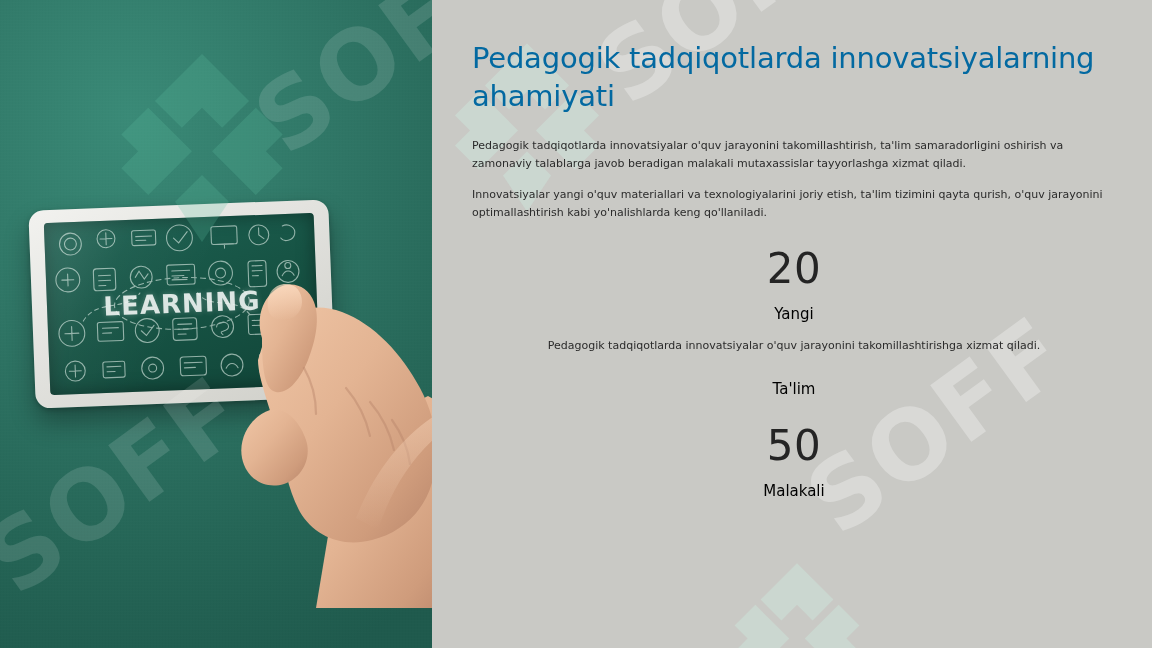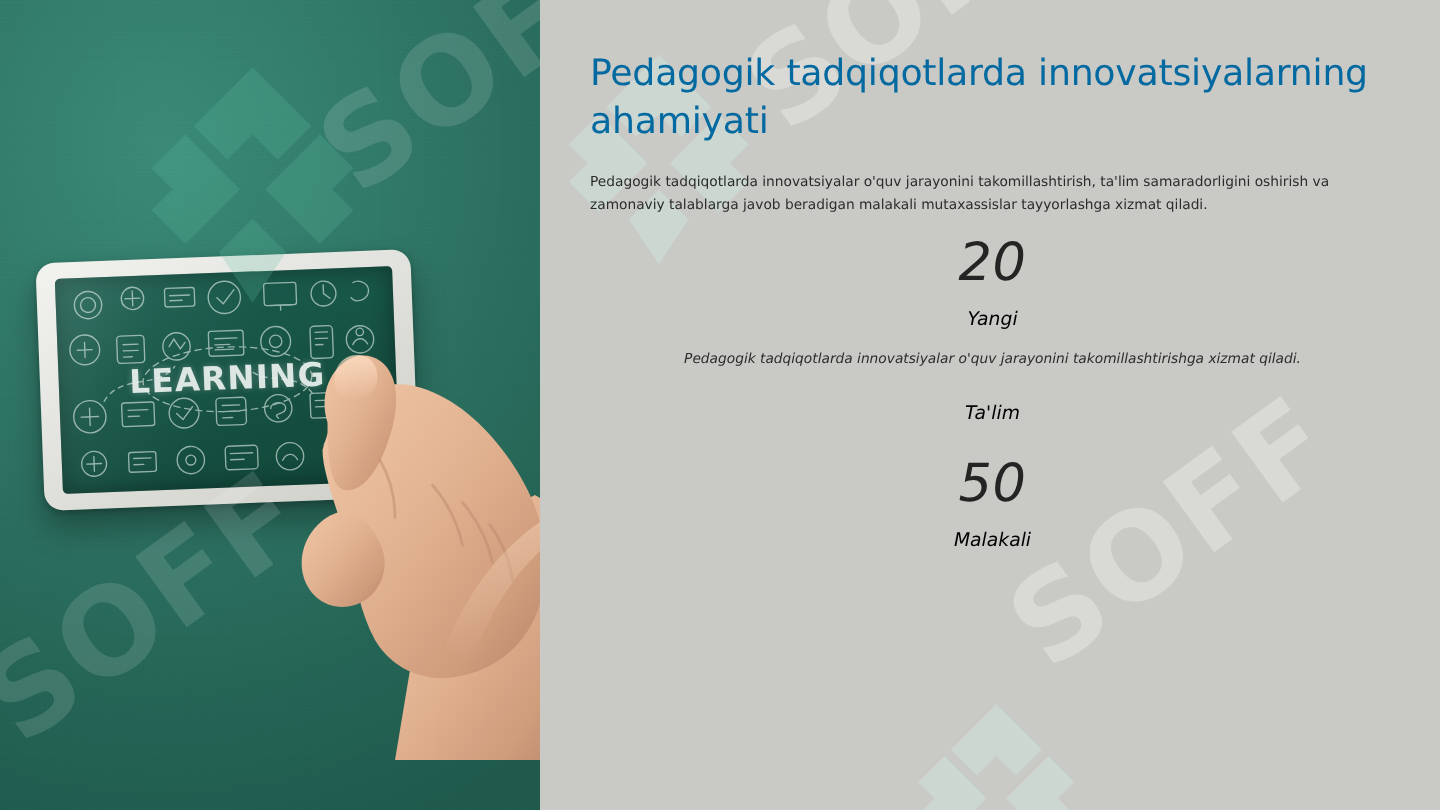--- a/index.html
+++ b/index.html
@@ -60,21 +60,21 @@
 
   .slide-title{
     font-size:29px;line-height:1.30;color:#0369a1;font-weight:400;
     margin:0 0 22px 0;letter-spacing:-.2px;max-width:640px;
   }
   .intro-para{
     font-size:11px;line-height:1.62;color:#2b2b2b;margin:0 0 13px 0;max-width:645px;
   }
   .intro-para:last-of-type{margin-bottom:0;}
 
-  .stats{margin-top:14px;font-style:italic;}
+  .stats{margin-top:24px;}
   .stat-block{text-align:center;margin-bottom:22px;}
   .stat-block:last-child{margin-bottom:0;}
   .stat-number{font-size:42px;line-height:1.08;color:#242424;font-weight:400;letter-spacing:.5px;}
   .stat-label{font-size:15px;line-height:1.6;color:#000000;margin-top:11px;}
   .stat-desc{font-size:11px;line-height:1.6;color:#2b2b2b;margin-top:11px;}
 
   
   .wm{position:absolute;pointer-events:none;}
   .wm-text{
     font-size:96px;font-weight:700;letter-spacing:2px;
@@ -236,20 +236,21 @@
         </g>
       </svg>
     </div>
     <div class="wm wm-text" style="left:150px;top:-60px;z-index:1;">SOFF</div>
     <div class="wm wm-text" style="left:360px;top:370px;z-index:1;">SOFF</div>
 
     <div class="content-inner">
       <h1 class="slide-title">Pedagogik tadqiqotlarda innovatsiyalarning ahamiyati</h1>
 
       <p class="intro-para">Pedagogik tadqiqotlarda innovatsiyalar o'quv jarayonini takomillashtirish, ta'lim samaradorligini oshirish va zamonaviy talablarga javob beradigan malakali mutaxassislar tayyorlashga xizmat qiladi.</p>
+      <p class="intro-para">Innovatsiyalar yangi o'quv materiallari va texnologiyalarini joriy etish, ta'lim tizimini qayta qurish, o'quv jarayonini optimallashtirish kabi yo'nalishlarda keng qo'llaniladi.</p>
 
       <div class="stats">
 
         <div class="stat-block">
           <div class="stat-number">20</div>
           <div class="stat-label">Yangi</div>
           <div class="stat-desc">Pedagogik tadqiqotlarda innovatsiyalar o'quv jarayonini takomillashtirishga xizmat qiladi.</div>
         </div>
 
         <div class="stat-block">

